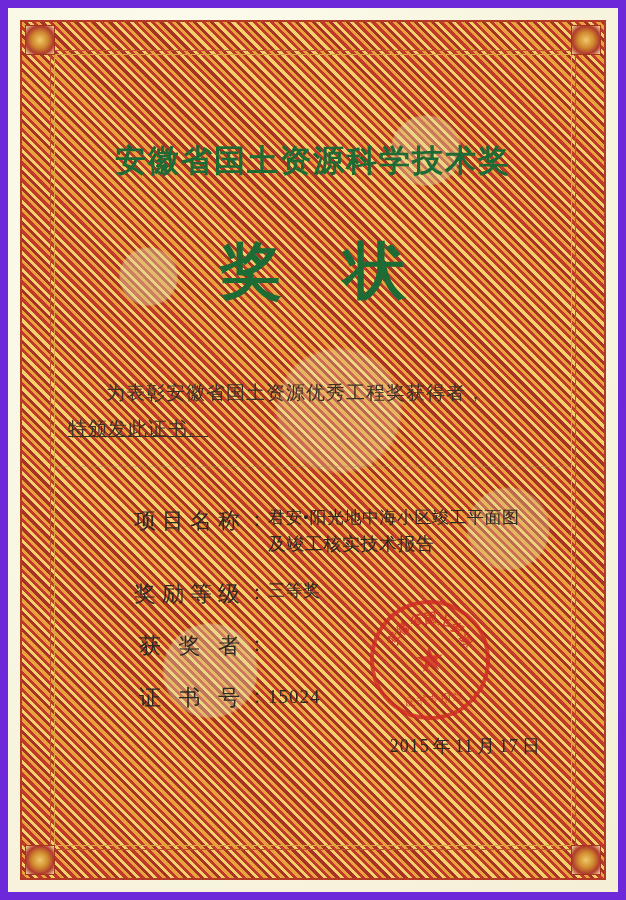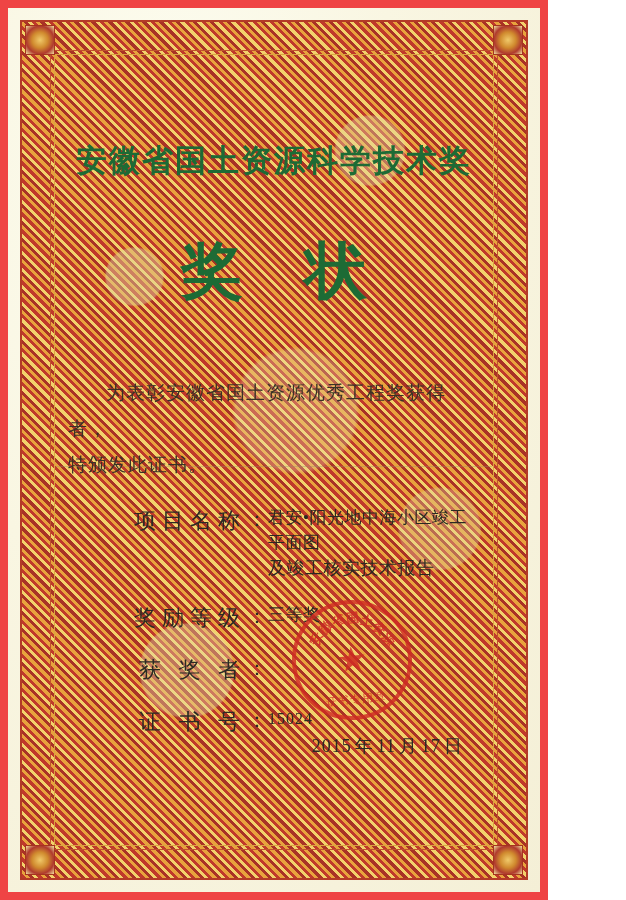--- a/index.html
+++ b/index.html
@@ -9,23 +9,23 @@
   }
   body {
     width: 626px;
     height: 900px;
     font-family: "Liberation Serif", "DejaVu Serif", serif;
     overflow: hidden;
   }
 
   #certificate {
     position: relative;
-    width: 548px;
+    width: 626px;
     height: 900px;
-    background: #ef4444;
+    background: #6d28d9;
     box-sizing: border-box;
   }
 
   
   .paper {
     position: absolute;
     left: 8px;
     top: 8px;
     right: 8px;
     bottom: 8px;
@@ -143,21 +143,21 @@
   }
 
   .citation {
     margin-top: 62px;
     font-size: 19px;
     color: #3a3226;
     line-height: 1.9;
     letter-spacing: 1px;
   }
   .citation .line1 { text-indent: 2em; font-family: Liberation Serif, serif; }
-  .citation .line2 { text-indent: 0em; }
+  .citation .line2 { text-indent: 0em; text-decoration: underline; }
 
   .fields {
     position: absolute;
     left: 28px;
     right: 10px;
     top: 438px;
   }
   .field-row {
     display: flex;
     align-items: flex-start;
@@ -181,21 +181,21 @@
     font-size: 17px;
     color: #2a2a22;
     line-height: 1.45;
     letter-spacing: 0.5px;
   }
   .field-value .sub {
     display: block;
     font-size: 18px;
   }
   .field-value.num {
-    font-size: 16px;
+    font-size: 19px;
     font-family: "Liberation Serif", serif;
     letter-spacing: 1px;
   }
 
   .seal {
     position: absolute;
     right: 68px;
     bottom: 112px;
     width: 112px;
     height: 112px;

